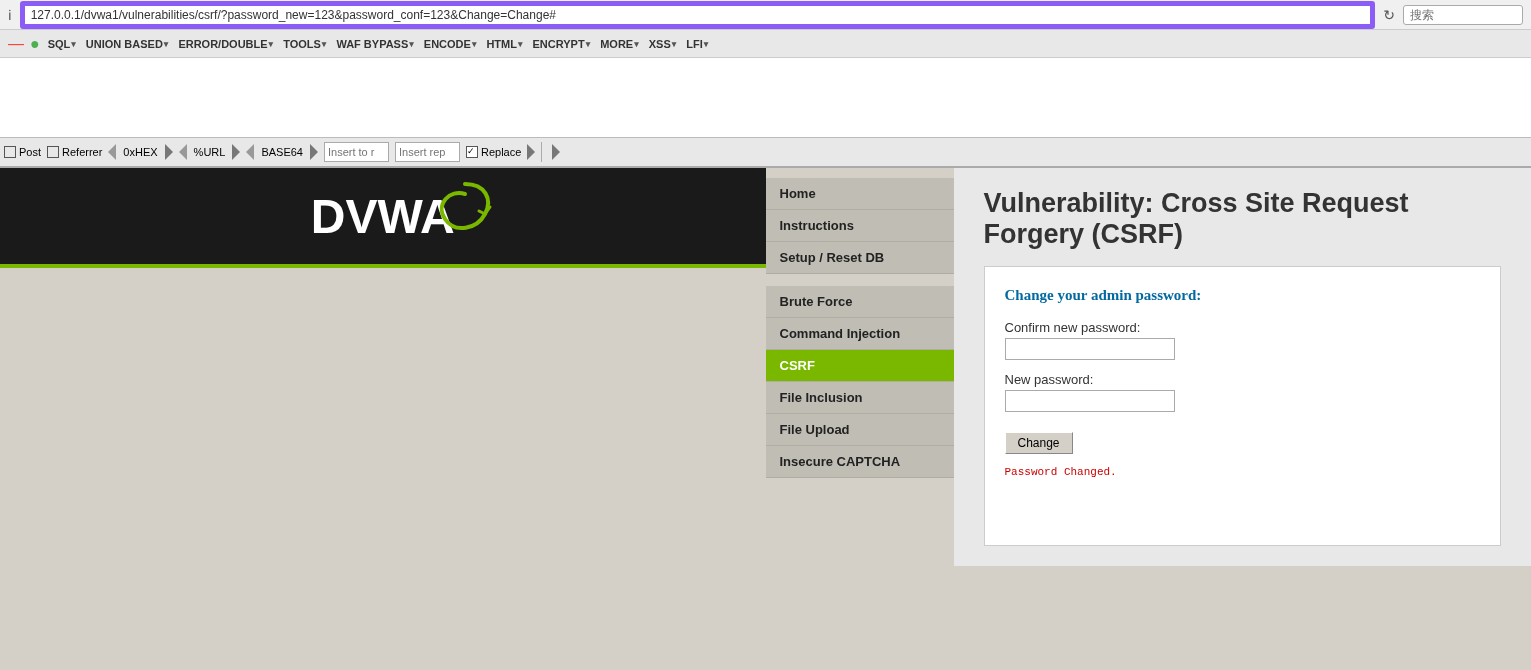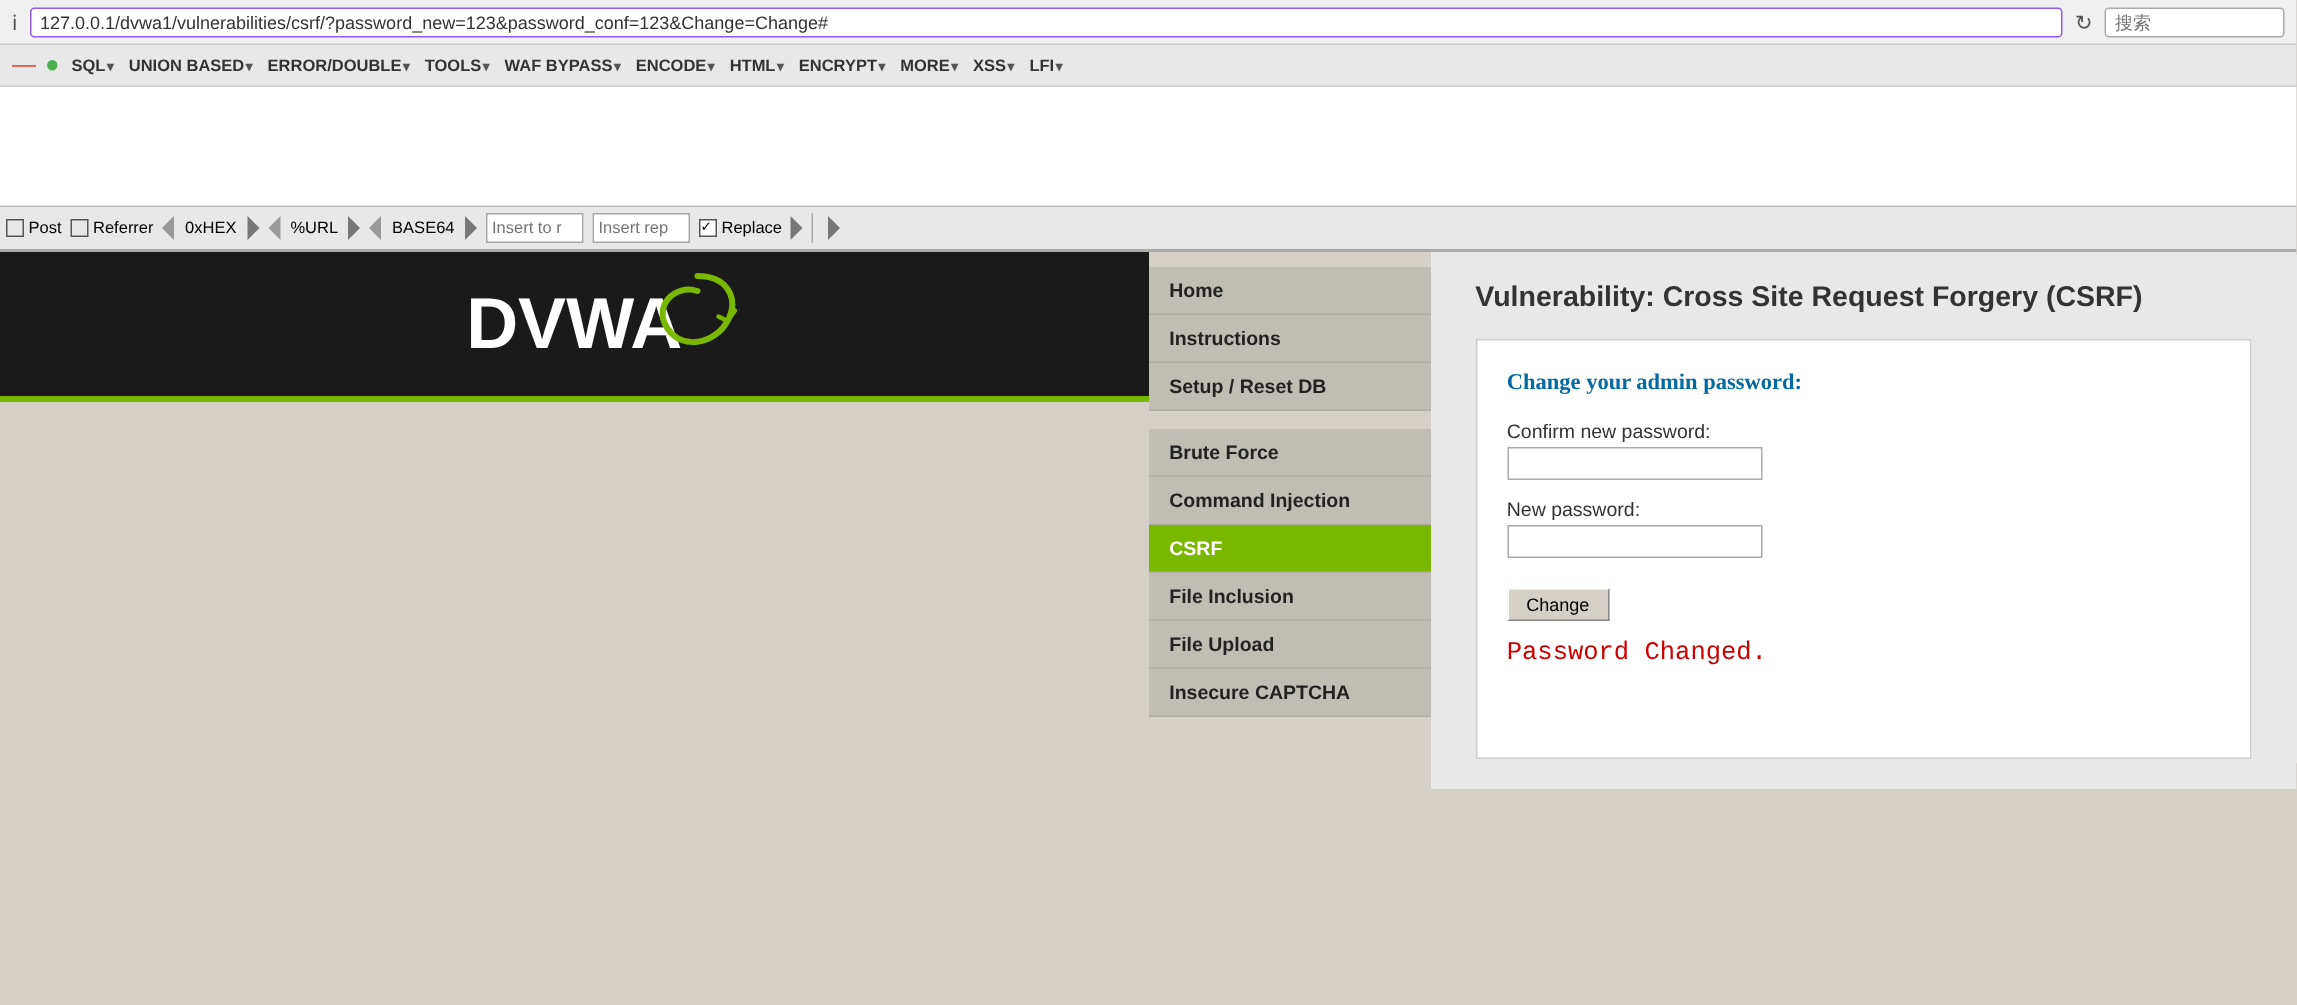--- a/index.html
+++ b/index.html
@@ -15,21 +15,21 @@
       gap: 8px;
       height: 30px;
     }
     .browser-info-icon {
       color: #555;
       font-size: 14px;
     }
     .browser-url {
       flex: 1;
       background: white;
-      border: 1px solid #8b5cf6;
+      border: 5px solid #8b5cf6;
       border-radius: 3px;
       padding: 2px 6px;
       font-size: 12px;
       color: #333;
     }
     .browser-refresh {
       color: #555;
       font-size: 14px;
     }
     .browser-search {
@@ -156,21 +156,21 @@
       border-left: none;
     }
     .nav-item.active {
       background: #7ab800;
       color: white;
     }
     .nav-spacer { height: 12px; }
 
     
     .page-title {
-      font-size: 19px;
+      font-size: 27px;
       font-weight: bold;
       color: #333;
       margin-bottom: 16px;
     }
 
     
     .content-box {
       background: white;
       border: 1px solid #ccc;
       padding: 20px;
@@ -205,21 +205,21 @@
       border-top-color: #fff;
       border-left-color: #fff;
       padding: 3px 12px;
       font-size: 12px;
       cursor: pointer;
       margin-top: 8px;
     }
     .success-text {
       color: #cc0000;
       font-family: 'Courier New', monospace;
-      font-size: 17px;
+      font-size: 11px;
       margin-top: 12px;
     }
 
     
     .dvwa-container {
       display: flex;
       flex-direction: row;
       flex: 1;
     }
     .dvwa-body {

